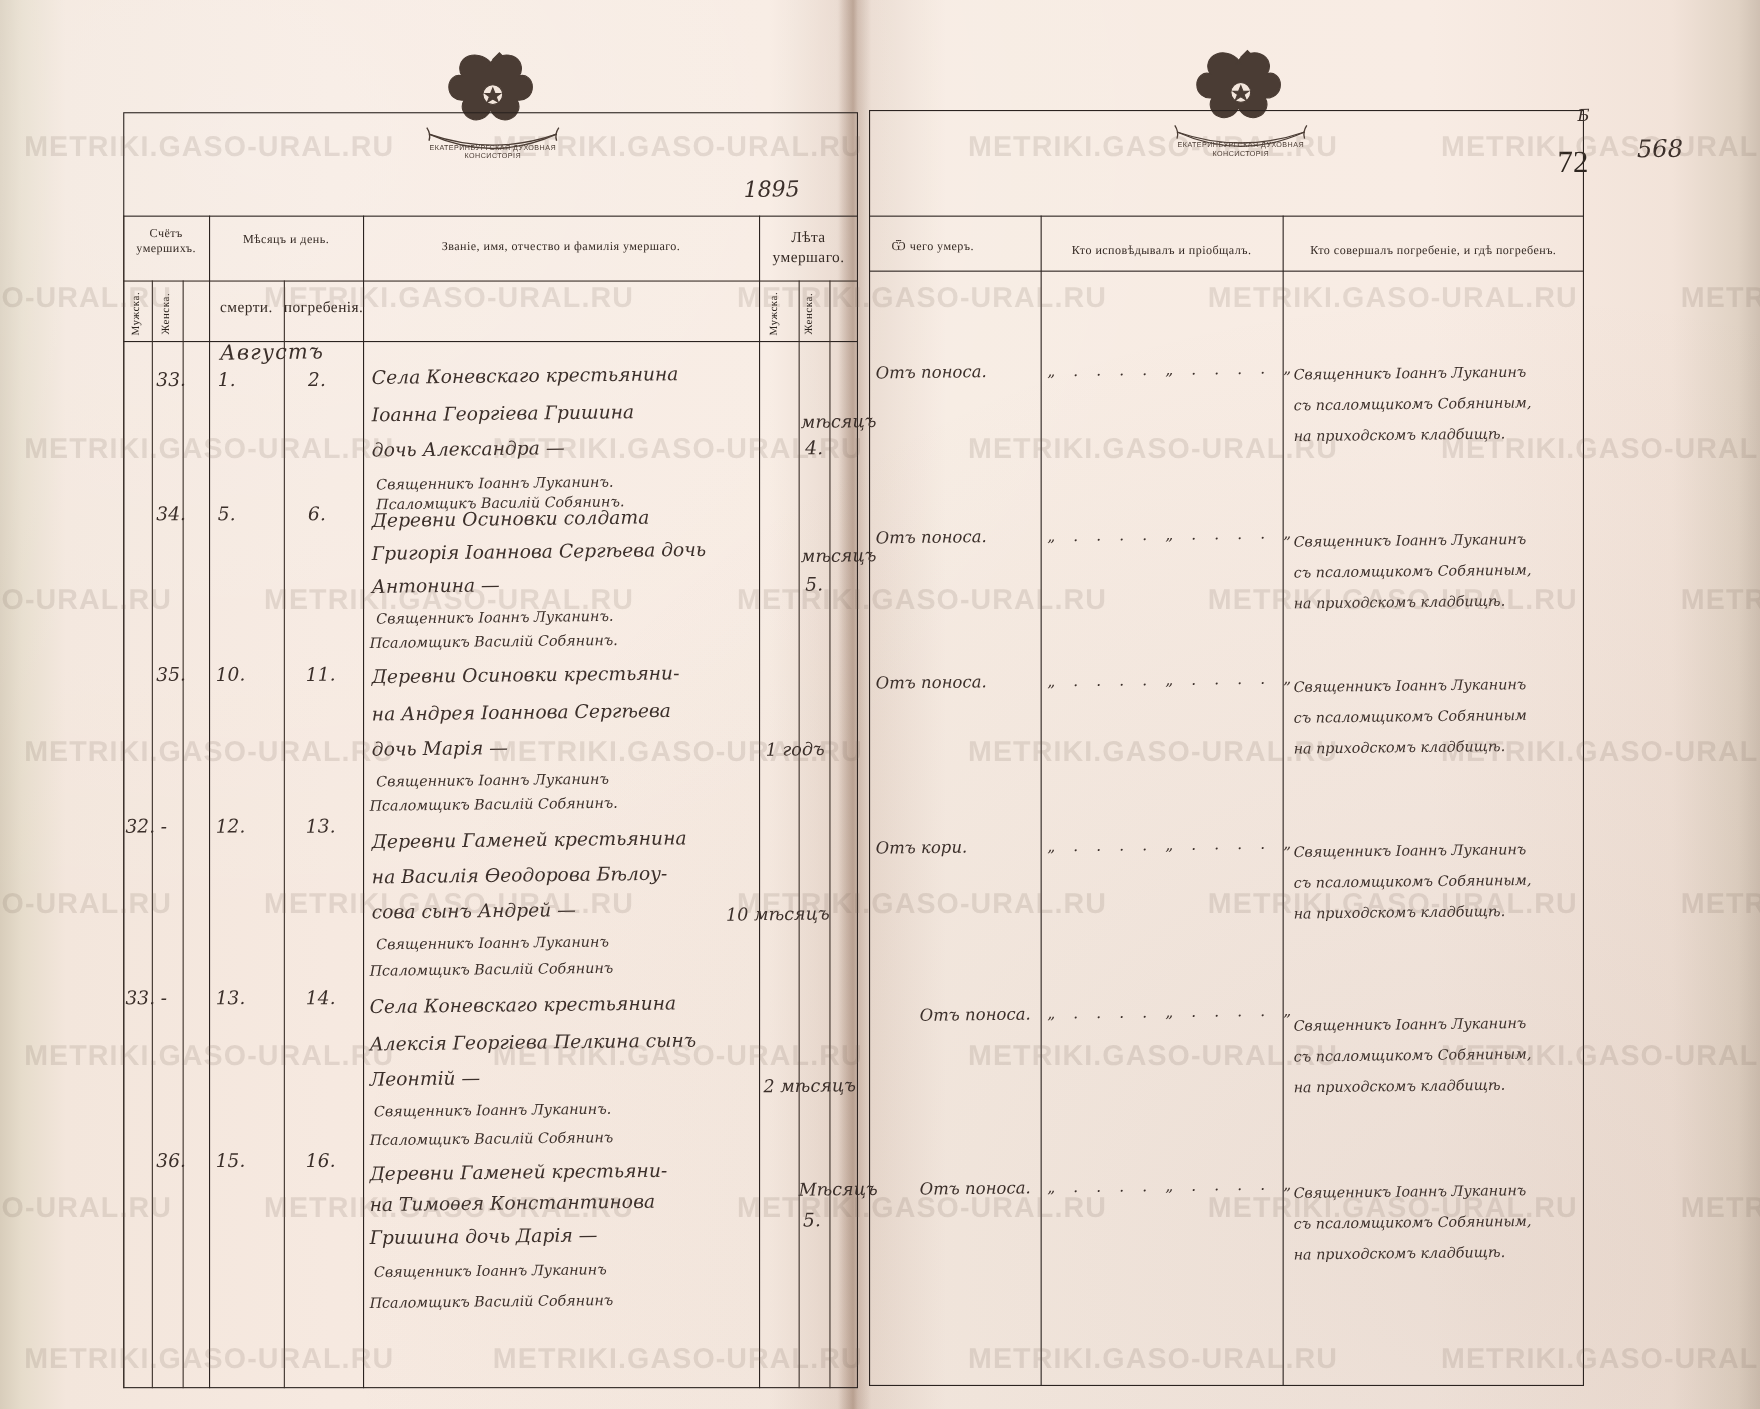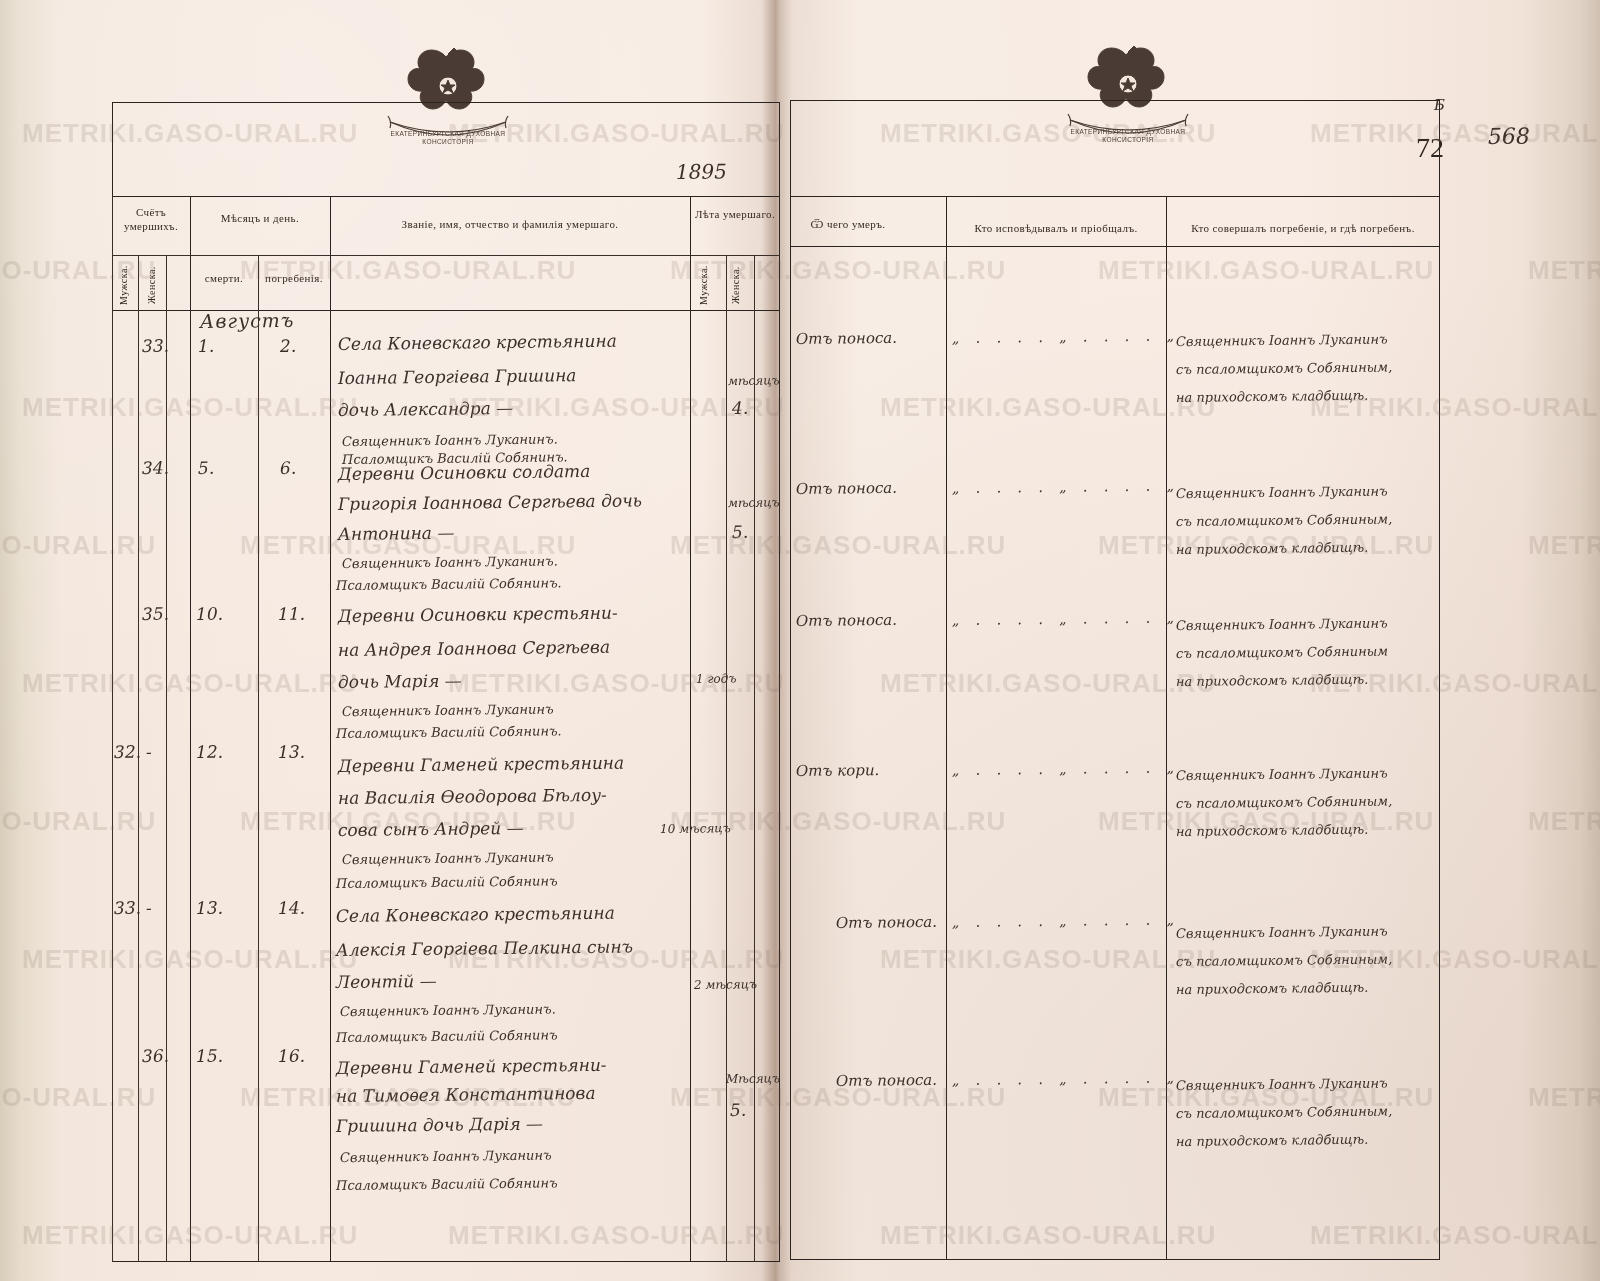--- a/index.html
+++ b/index.html
@@ -105,21 +105,21 @@
     font-size: 21px;
     letter-spacing: 2.5px;
     font-weight: normal;
   }
   .col-hdr {
     font-size: 11px;
     letter-spacing: 0.4px;
     line-height: 1.25;
     color: #352a24;
   }
-  .col-hdr-sm { font-size: 11px; }
+  .col-hdr-sm { font-size: 14px; }
   .vert {
     writing-mode: vertical-rl;
     transform: rotate(180deg);
     font-size: 10px;
     letter-spacing: 0.5px;
   }
 
   
   .hw {
     position: absolute;
@@ -127,21 +127,21 @@
     font-family: "DejaVu Serif", serif;
     font-style: italic;
     color: #3b2f2a;
     white-space: nowrap;
     transform: rotate(-0.7deg);
     transform-origin: left center;
   }
   .hw-b { font-size: 17px; }
   .hw-m { font-size: 15px; }
   .hw-s { font-size: 13px; }
-  .hw-xs { font-size: 12px; }
+  .hw-xs { font-size: 16px; }
   .hw-num { font-size: 17px; font-style: italic; }
   .hw-month { font-size: 19px; letter-spacing: 1px; }
   .hw-year { font-size: 20px; }
   .hw-folio { font-size: 22px; }
   .dots { letter-spacing: 6px; font-size: 14px; }
 
   .pagenum {
     position: absolute;
     z-index: 5;
     font-family: "Liberation Serif", serif;

